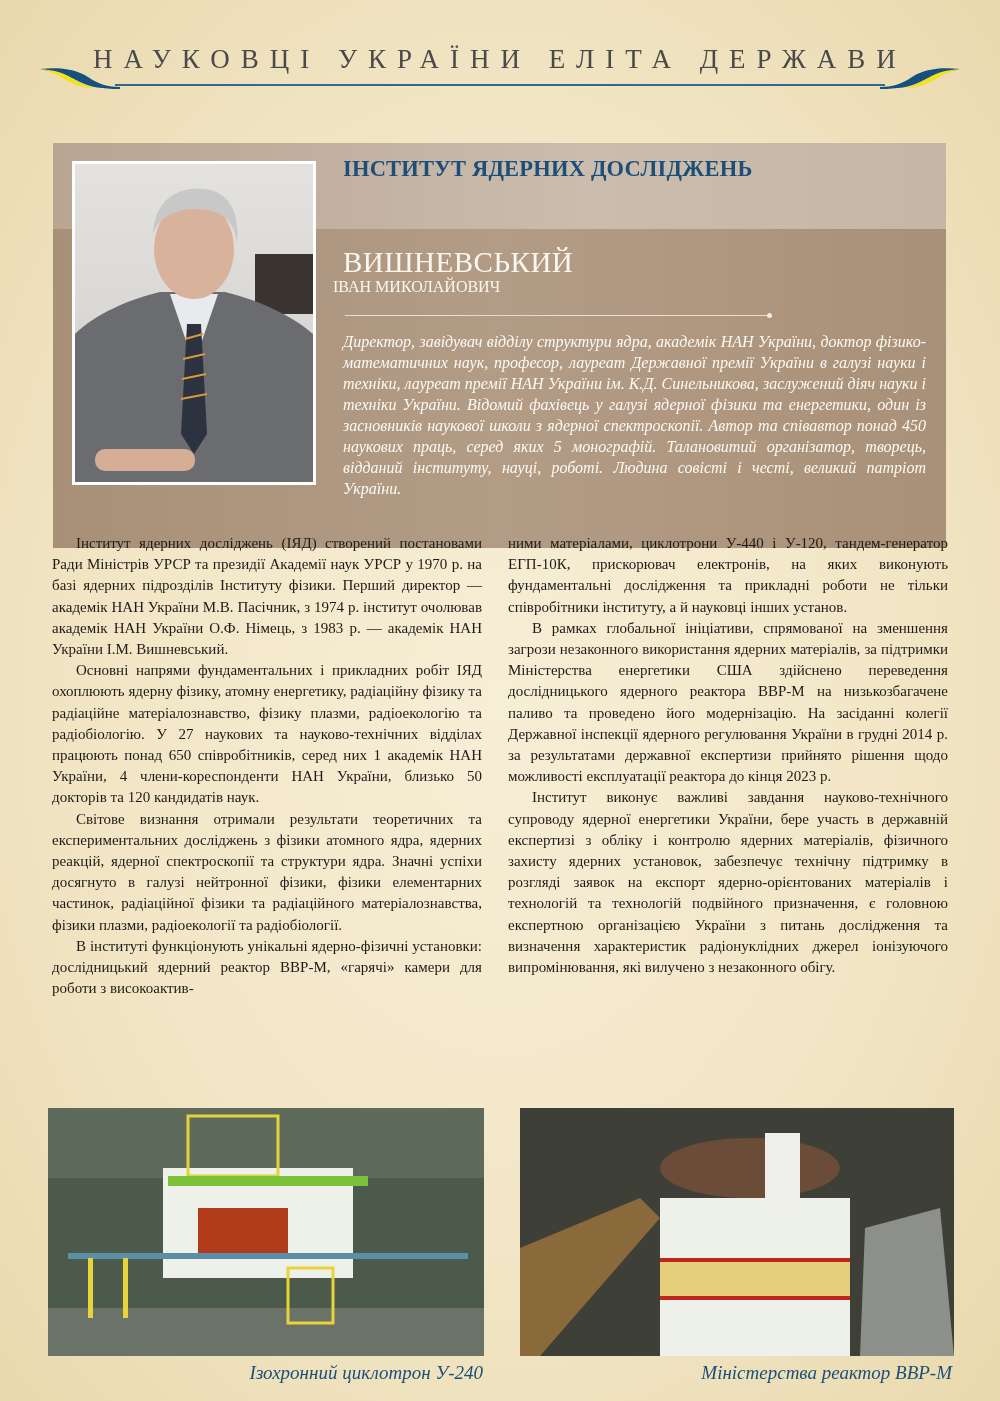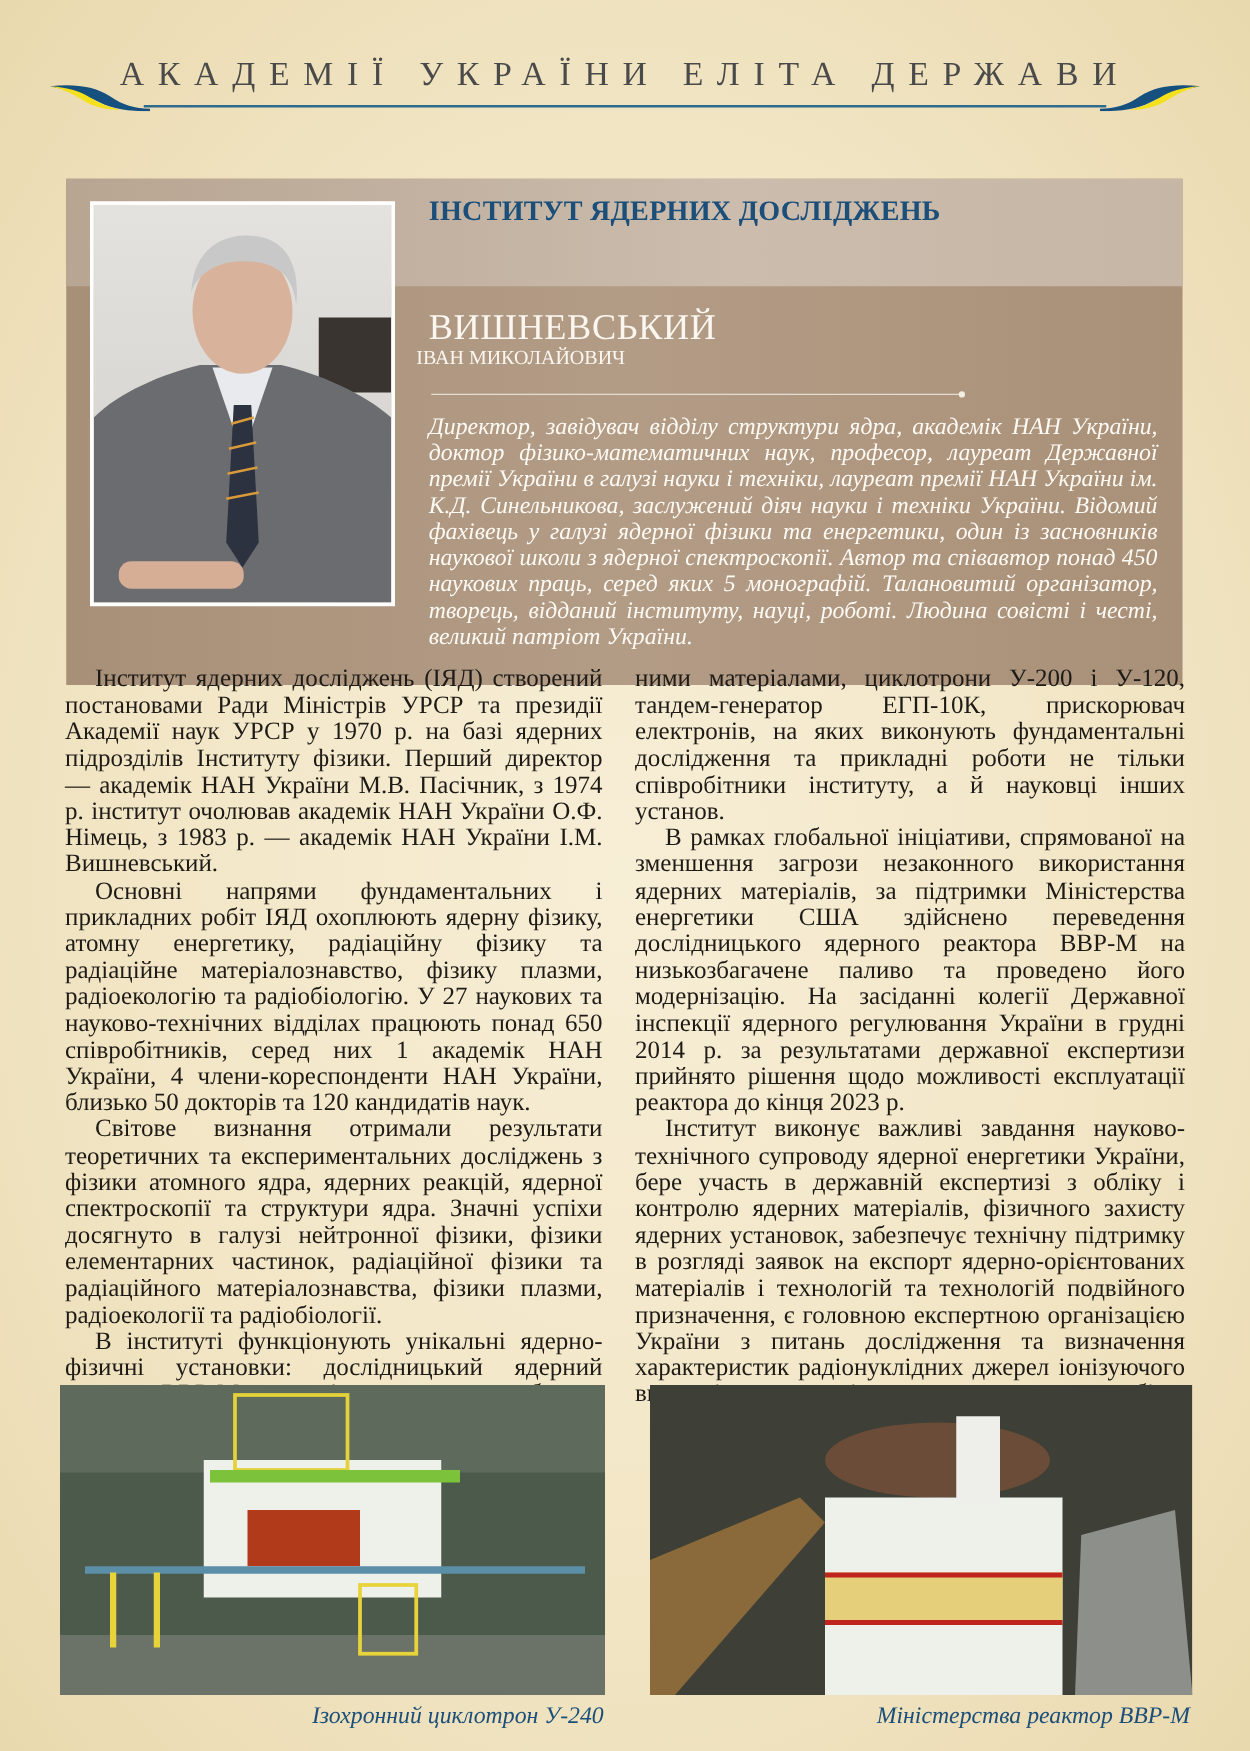--- a/index.html
+++ b/index.html
@@ -23,25 +23,25 @@
   .card-band{position:absolute;left:0;top:0;width:100%;height:86px;
     background:linear-gradient(90deg,#b8a592 0%,#cbbcad 60%,#c6b6a5 100%);}
   .photo{position:absolute;left:19px;top:18px;width:238px;height:318px;border:3px solid #fff;
     background:linear-gradient(180deg,#e4e2de 0%,#d8d6d2 60%,#c9c6c2 100%);overflow:hidden;}
   .inst{position:absolute;left:290px;top:12px;font-size:22.5px;font-weight:bold;line-height:27px;color:#1b4f7a;
     font-family:"Liberation Serif",serif;letter-spacing:0.2px;}
   .surname{position:absolute;left:290px;top:103px;font-size:29px;color:#fbf7f0;letter-spacing:0.5px;}
   .given{position:absolute;left:280px;top:135px;font-size:16px;color:#fbf7f0;}
   .sep{position:absolute;left:292px;top:172px;width:424px;height:1px;background:#e6ddd2;}
   .sep-dot{position:absolute;left:714px;top:170px;width:5px;height:5px;border-radius:50%;background:#f3ede6;}
-  .bio{position:absolute;left:290px;top:188px;width:583px;font-style:italic;font-size:19px;line-height:21px;
+  .bio{position:absolute;left:290px;top:188px;width:583px;font-style:italic;font-size:16px;line-height:21px;
     color:#fdfaf4;text-align:justify;}
 
   
-  .col{position:absolute;top:533px;width:430px;font-size:20px;line-height:21.2px;text-align:justify;color:#1e1b17;}
+  .col{position:absolute;top:533px;width:430px;font-size:15px;line-height:21.2px;text-align:justify;color:#1e1b17;}
   .col.left{left:52px;}
   .col.right{left:508px;width:440px;}
   .col p{margin:0;text-indent:24px;}
   .col p.cont{text-indent:0;}
 
   
   .pic{position:absolute;top:1108px;height:248px;overflow:hidden;}
   .pic.a{left:48px;width:436px;}
   .pic.b{left:520px;width:434px;}
   .cap{position:absolute;top:1362px;font-style:italic;font-size:19px;color:#1b4f7a;}
@@ -49,21 +49,21 @@
   .cap.b{right:48px;}
 </style>
 </head>
 <body>
 
 <div class="hdr">
   <svg class="wave l" viewBox="0 0 80 22">
     <path d="M0 2 C20 0 35 2 48 10 C58 17 68 20 80 20 L80 22 C62 22 50 20 40 15 C28 9 15 5 0 2Z" fill="#16507e"></path>
     <path d="M0 2 C15 3 24 6 32 11 C40 16 48 19 56 21 C44 21 34 18 26 13 C18 8 10 4 0 2Z" fill="#f4e01c"></path>
   </svg>
-  <div class="hdr-title">АКАДЕМІЇ УКРАЇНИ ЕЛІТА ДЕРЖАВИ</div>
+  <div class="hdr-title">НАУКОВЦІ УКРАЇНИ ЕЛІТА ДЕРЖАВИ</div>
   <div class="hdr-line"></div>
   <svg class="wave r" viewBox="0 0 80 22">
     <path d="M80 2 C60 0 45 2 32 10 C22 17 12 20 0 20 L0 22 C18 22 30 20 40 15 C52 9 65 5 80 2Z" fill="#16507e"></path>
     <path d="M80 2 C65 3 56 6 48 11 C40 16 32 19 24 21 C36 21 46 18 54 13 C62 8 70 4 80 2Z" fill="#f4e01c"></path>
   </svg>
 </div>
 
 <div class="card">
   <div class="card-band"></div>
   <div class="photo">
@@ -88,21 +88,21 @@
   <div class="bio">Директор, завідувач відділу структури ядра, академік НАН України, доктор фізико-математичних наук, професор, лауреат Державної премії України в галузі науки і техніки, лауреат премії НАН України ім. К.Д. Синельникова, заслужений діяч науки і техніки України. Відомий фахівець у галузі ядерної фізики та енергетики, один із засновників наукової школи з ядерної спектроскопії. Автор та співавтор понад 450 наукових праць, серед яких 5 монографій. Талановитий організатор, творець, відданий інституту, науці, роботі. Людина совісті і честі, великий патріот України.</div>
 </div>
 
 <div class="col left">
   <p>Інститут ядерних досліджень (ІЯД) створений постановами Ради Міністрів УРСР та президії Академії наук УРСР у 1970 р. на базі ядерних підрозділів Інституту фізики. Перший директор — академік НАН України М.В. Пасічник, з 1974 р. інститут очолював академік НАН України О.Ф. Німець, з 1983 р. — академік НАН України І.М. Вишневський.</p>
   <p>Основні напрями фундаментальних і прикладних робіт ІЯД охоплюють ядерну фізику, атомну енергетику, радіаційну фізику та радіаційне матеріалознавство, фізику плазми, радіоекологію та радіобіологію. У 27 наукових та науково-технічних відділах працюють понад 650 співробітників, серед них 1 академік НАН України, 4 члени-кореспонденти НАН України, близько 50 докторів та 120 кандидатів наук.</p>
   <p>Світове визнання отримали результати теоретичних та експериментальних досліджень з фізики атомного ядра, ядерних реакцій, ядерної спектроскопії та структури ядра. Значні успіхи досягнуто в галузі нейтронної фізики, фізики елементарних частинок, радіаційної фізики та радіаційного матеріалознавства, фізики плазми, радіоекології та радіобіології.</p>
   <p>В інституті функціонують унікальні ядерно-фізичні установки: дослідницький ядерний реактор ВВР-М, «гарячі» камери для роботи з високоактив-</p>
 </div>
 <div class="col right">
-  <p class="cont">ними матеріалами, циклотрони У-200 і У-120, тандем-генератор ЕГП-10К, прискорювач електронів, на яких виконують фундаментальні дослідження та прикладні роботи не тільки співробітники інституту, а й науковці інших установ.</p>
+  <p class="cont">ними матеріалами, циклотрони У-440 і У-120, тандем-генератор ЕГП-10К, прискорювач електронів, на яких виконують фундаментальні дослідження та прикладні роботи не тільки співробітники інституту, а й науковці інших установ.</p>
   <p>В рамках глобальної ініціативи, спрямованої на зменшення загрози незаконного використання ядерних матеріалів, за підтримки Міністерства енергетики США здійснено переведення дослідницького ядерного реактора ВВР-М на низькозбагачене паливо та проведено його модернізацію. На засіданні колегії Державної інспекції ядерного регулювання України в грудні 2014 р. за результатами державної експертизи прийнято рішення щодо можливості експлуатації реактора до кінця 2023 р.</p>
   <p>Інститут виконує важливі завдання науково-технічного супроводу ядерної енергетики України, бере участь в державній експертизі з обліку і контролю ядерних матеріалів, фізичного захисту ядерних установок, забезпечує технічну підтримку в розгляді заявок на експорт ядерно-орієнтованих матеріалів і технологій та технологій подвійного призначення, є головною експертною організацією України з питань дослідження та визначення характеристик радіонуклідних джерел іонізуючого випромінювання, які вилучено з незаконного обігу.</p>
 </div>
 
 <div class="pic a">
   <svg width="436" height="248" viewBox="0 0 436 248">
     <rect width="436" height="248" fill="#4c5a4c"></rect>
     <rect width="436" height="70" fill="#5e6a5c"></rect>
     <rect y="200" width="436" height="48" fill="#6b7268"></rect>
     <rect x="115" y="60" width="190" height="110" fill="#eef0ea"></rect>

